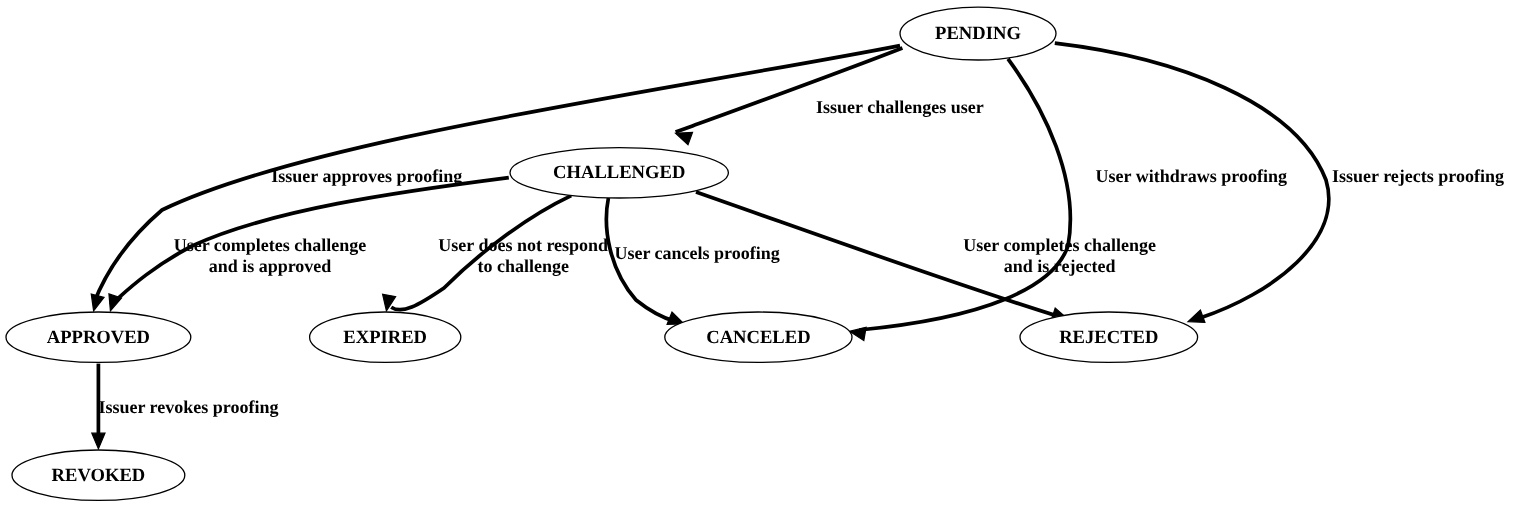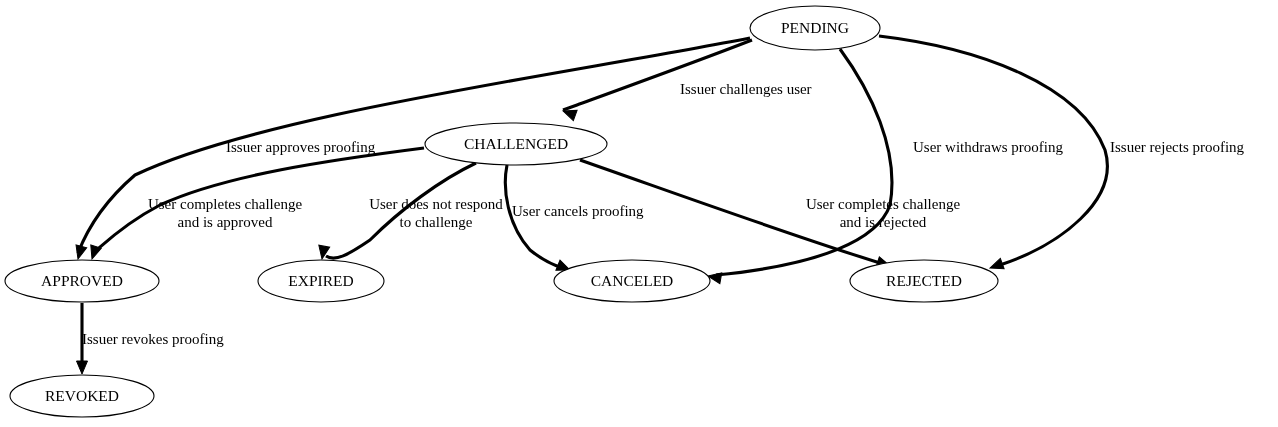--- a/index.html
+++ b/index.html
@@ -7,20 +7,21 @@
     padding: 0;
     background: #ffffff;
   }
   #diagram-root {
     position: relative;
     width: 1278px;
     height: 427px;
     background: #ffffff;
     font-family: "Liberation Serif", "DejaVu Serif", serif;
     overflow: hidden;
+    font-weight: bold;
   }
   svg#graph {
     display: block;
     width: 1278px;
     height: 427px;
   }
   .node-ellipse {
     fill: #ffffff;
     stroke: #000000;
     stroke-width: 1.1;

